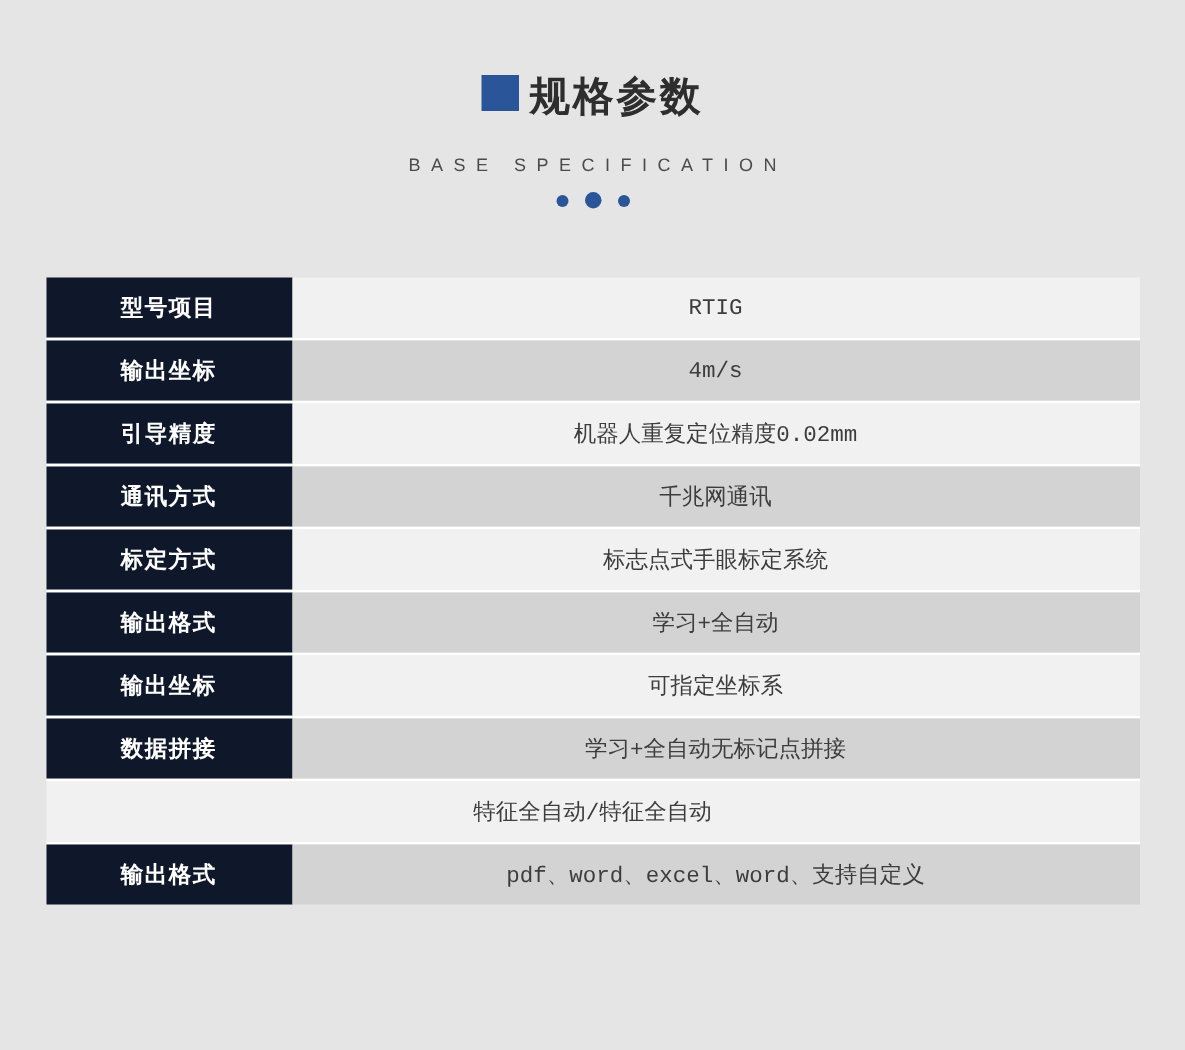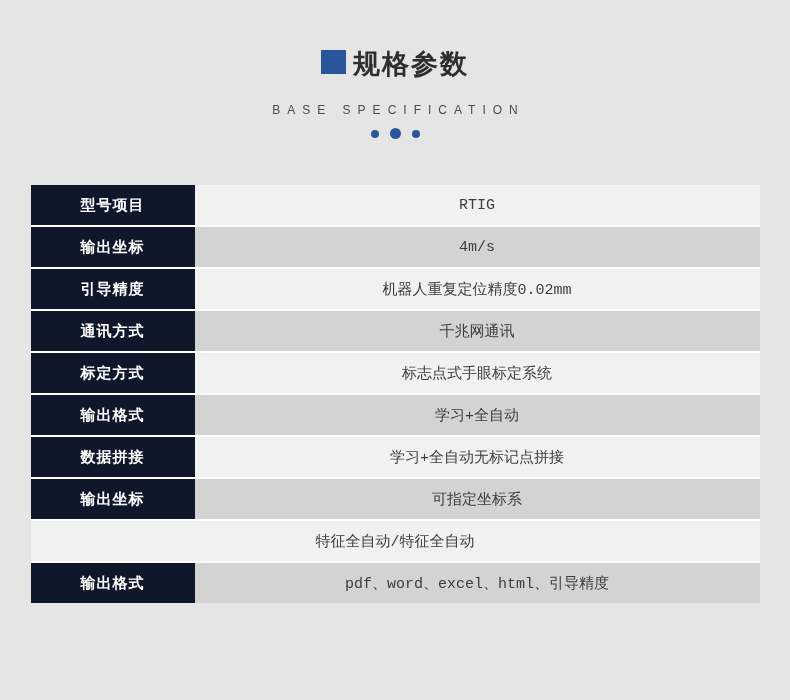--- a/index.html
+++ b/index.html
@@ -147,29 +147,29 @@
     </div>
     <div class="row">
       <div class="label">标定方式</div>
       <div class="value">标志点式手眼标定系统</div>
     </div>
     <div class="row">
       <div class="label">输出格式</div>
       <div class="value">学习+全自动</div>
     </div>
     <div class="row">
+      <div class="label">输出坐标</div>
+      <div class="value">可指定坐标系</div>
+    </div>
+    <div class="row">
       <div class="label">数据拼接</div>
       <div class="value">学习+全自动无标记点拼接</div>
-    </div>
-    <div class="row">
-      <div class="label">输出坐标</div>
-      <div class="value">可指定坐标系</div>
     </div>
     <div class="row">
       <div class="value">特征全自动/特征全自动</div>
     </div>
     <div class="row">
       <div class="label">输出格式</div>
-      <div class="value">pdf、word、excel、html、引导精度</div>
+      <div class="value">pdf、word、excel、word、支持自定义</div>
     </div>
   </div>
 
 </div>
 
 </body></html>

